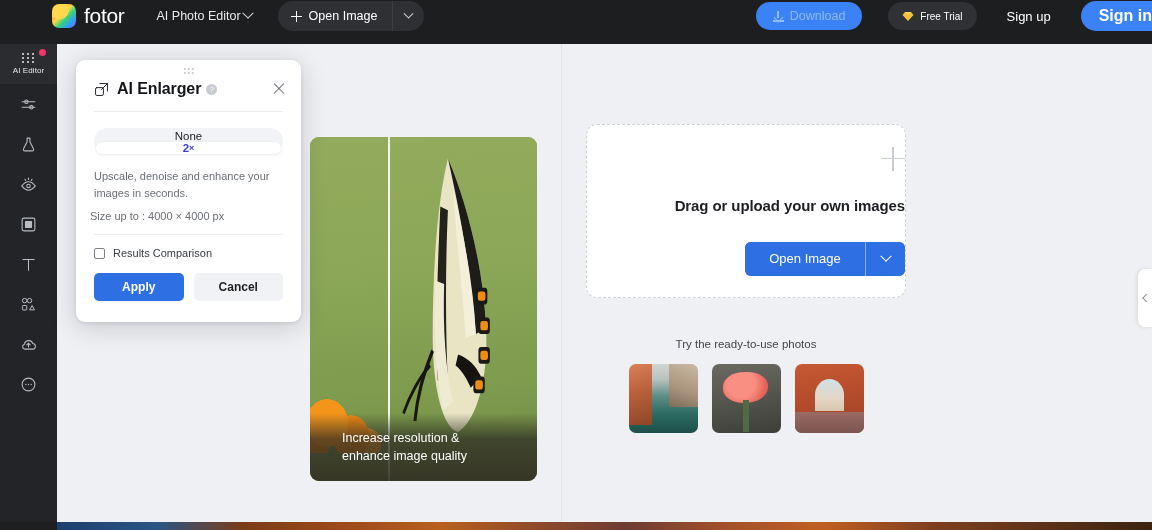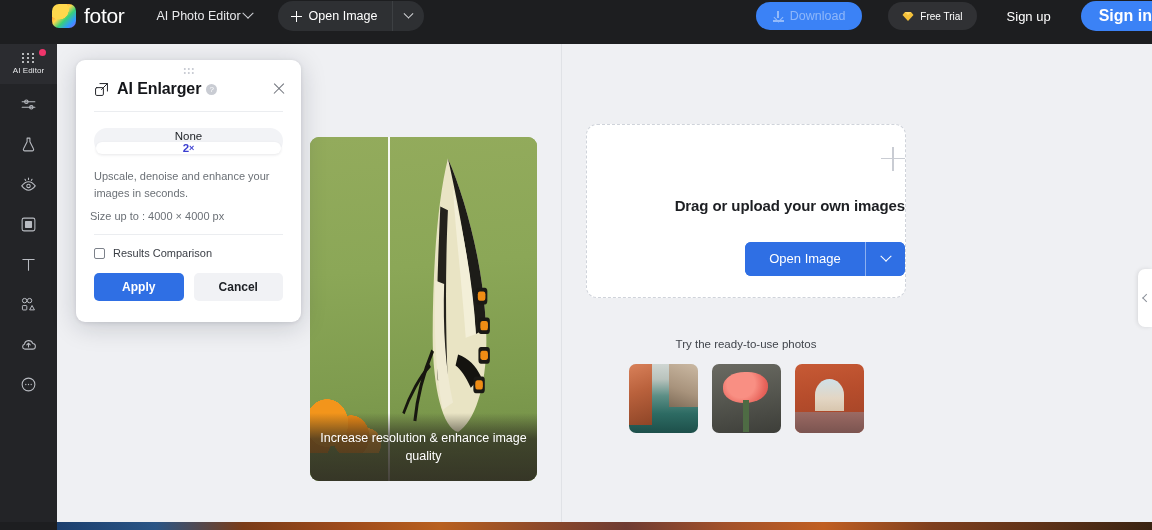--- a/index.html
+++ b/index.html
@@ -95,22 +95,22 @@
   .bf-body { position:absolute; left:36%; top:4%; width:56%; height:86%; }
   .bf-flowers { position:absolute; left:-2%; bottom:8%; width:44%; height:22%;
      background:
        radial-gradient(ellipse 30% 45% at 22% 60%, #f3951b 0 70%, transparent 71%),
        radial-gradient(ellipse 26% 40% at 46% 78%, #ef8a14 0 70%, transparent 71%),
        radial-gradient(ellipse 22% 36% at 10% 85%, #e98310 0 70%, transparent 71%),
        radial-gradient(ellipse 20% 30% at 62% 88%, #f5a02a 0 70%, transparent 71%);
      filter: blur(.4px); }
   .cmp-line { position:absolute; left:34.5%; top:0; width:1.6px; height:100%;
               background:rgba(255,255,255,.92); z-index:4; }
-  .bf-caption { position:absolute; left:0; bottom:0; width:100%; padding:16px 7px 16px;
-     color:#fff; font-size:12.5px; line-height:1.45; text-align:center;
+  .bf-caption { position:absolute; left:0; bottom:0; width:100%; padding:16px 32px 16px;
+     color:#fff; font-size:12.5px; line-height:1.45; 
      background:linear-gradient(180deg, rgba(40,38,30,0) 0%, rgba(44,41,33,.72) 38%, rgba(46,42,34,.88) 100%);
      z-index:5; }
 
   
   .dropzone { position:absolute; left:529px; top:80px; width:320px; height:174px;
      border:1.4px dashed #cfd3da; border-radius:11px; background:#fff;
      display:flex; flex-direction:column; align-items:flex-end; justify-content:center;gap:12px; }
   .dz-plus { width:24px; height:24px; position:relative; margin-bottom:14px; }
   .dz-plus::before{content:"";position:absolute;left:11px;top:0;width:1.6px;height:24px;background:#c9ccd3;}
   .dz-plus::after{content:"";position:absolute;top:11px;left:0;height:1.6px;width:24px;background:#c9ccd3;}

